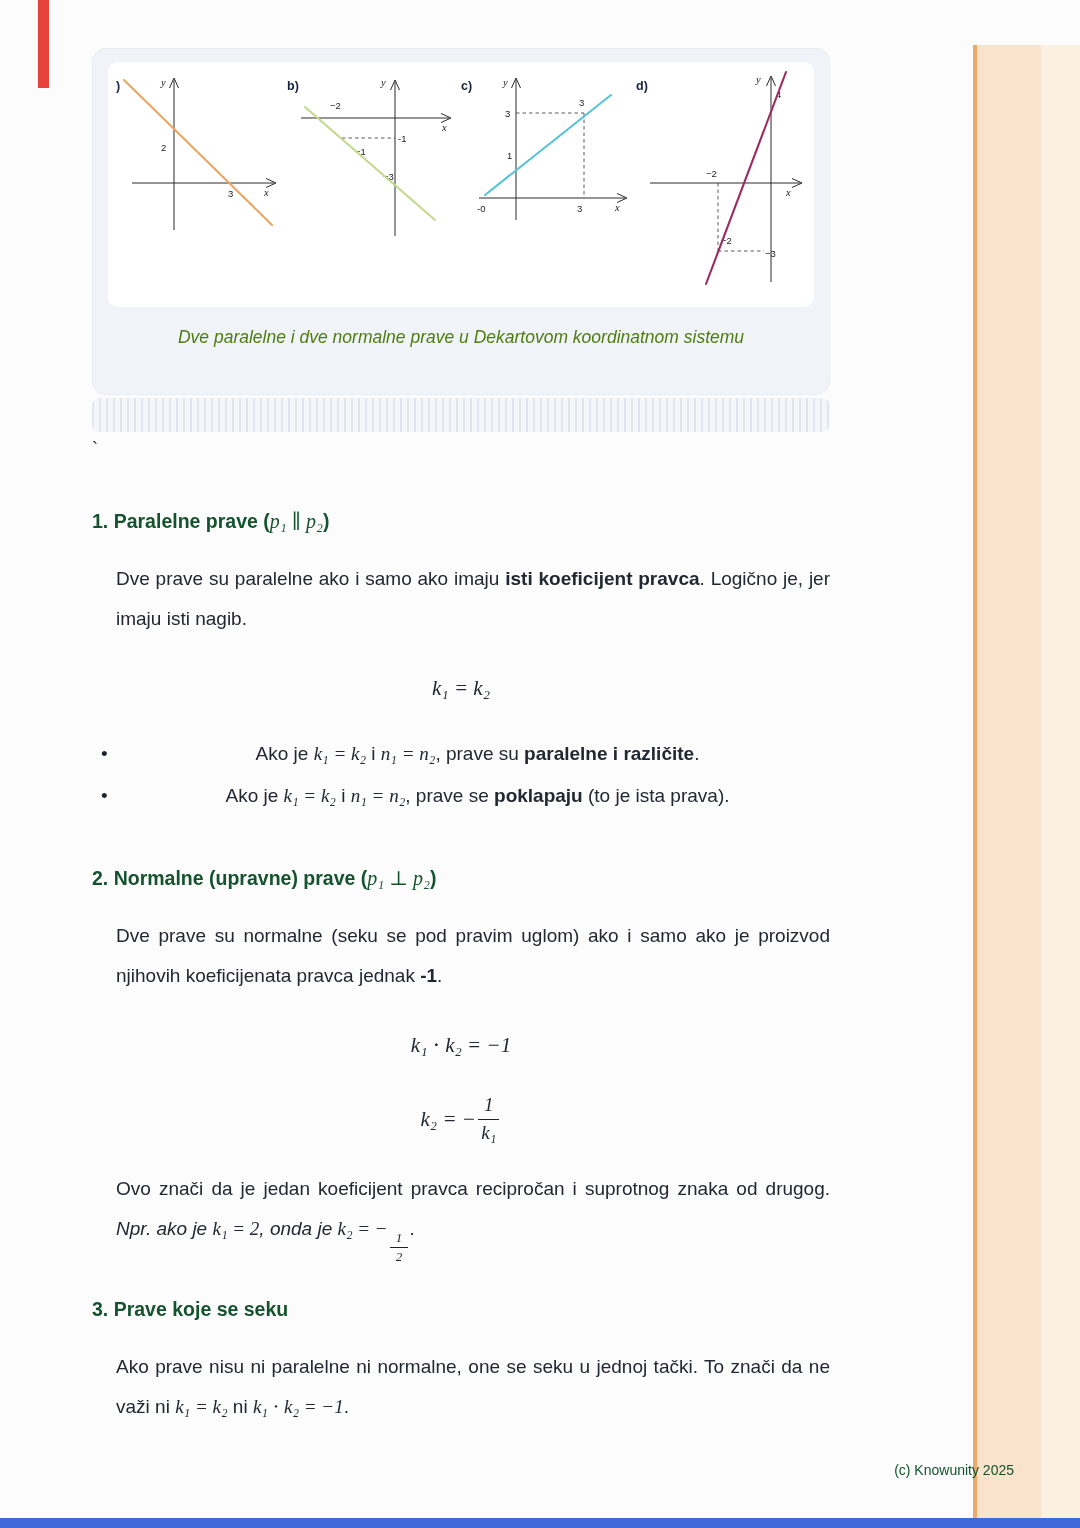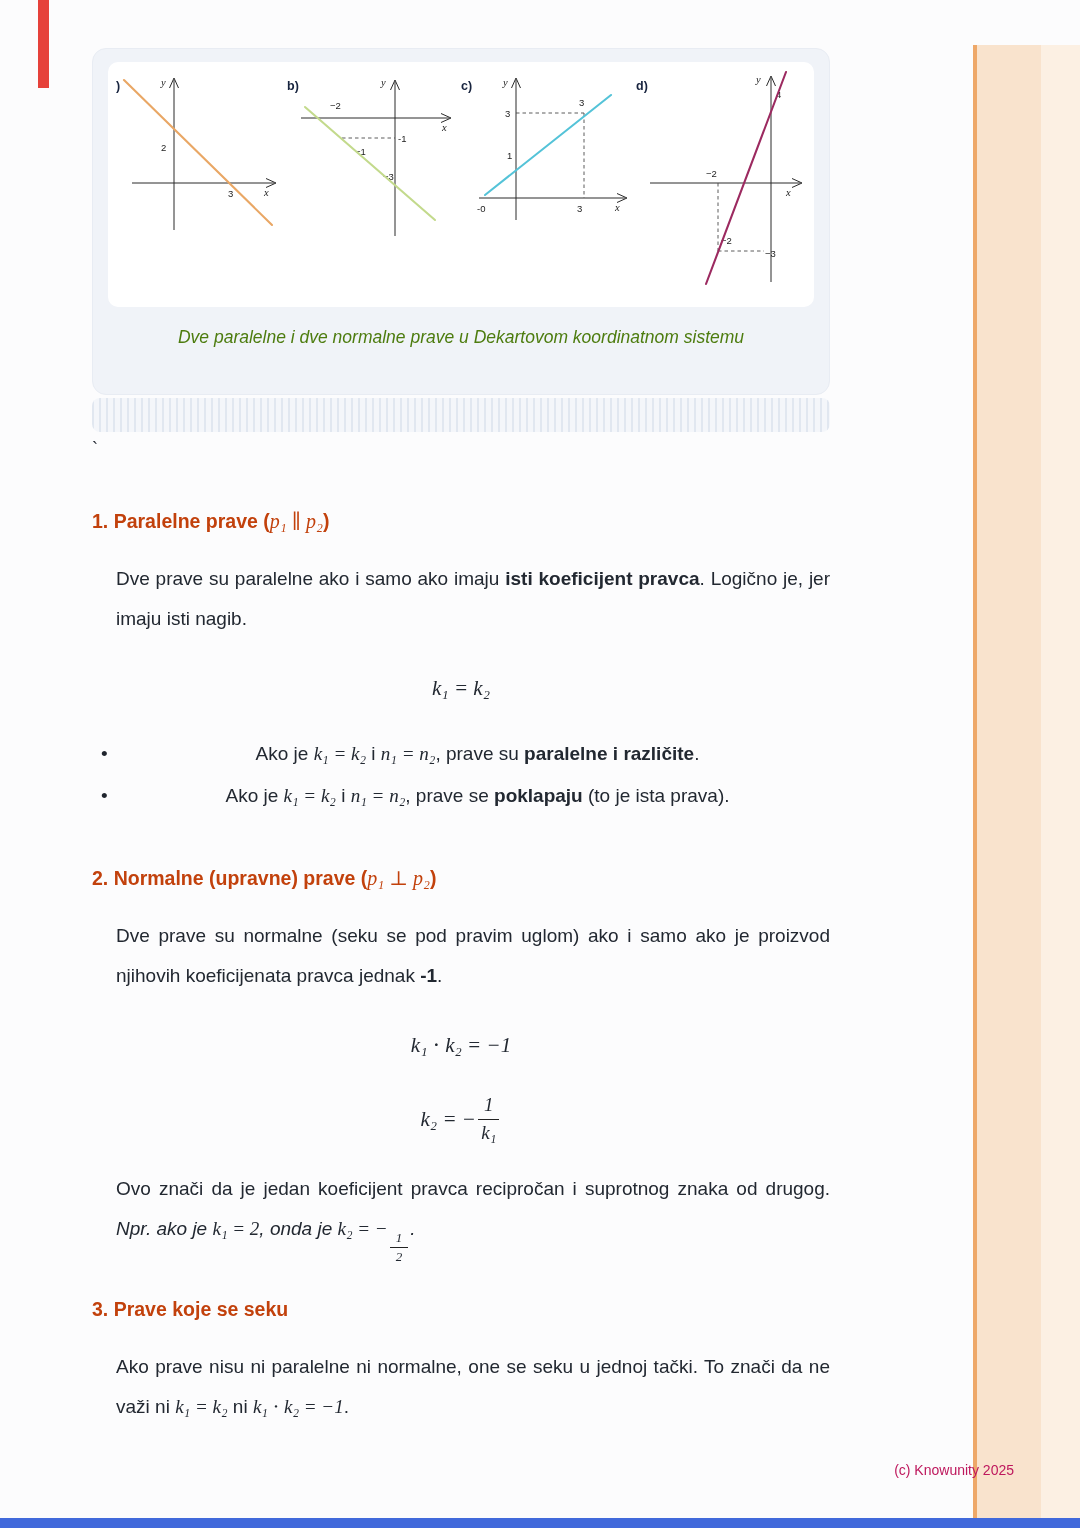--- a/index.html
+++ b/index.html
@@ -25,39 +25,39 @@
     margin:13px 15px 0; height:245px; background:#ffffff; border-radius:10px;
     display:flex; justify-content:space-between; padding:6px 6px 0 2px;
   }
   .caption { margin-top:20px; text-align:center; font-style:italic; font-size:17.5px; color:#4d7c0f; }
   .stripes {
     position:absolute; left:92px; top:398px; width:738px; height:34px; border-radius:8px;
     background:repeating-linear-gradient(90deg,#e1e7f0 0 2px,#f4f6fa 2px 7px);
   }
   .content { position:absolute; left:92px; top:432px; width:738px; }
   .backtick { margin-top:6px; font-size:18px; line-height:22px; color:#2a2f38; }
-  .hd { font-size:19.5px; font-weight:700; line-height:27px; color:#c2410c; }
+  .hd { font-size:19.5px; font-weight:700; line-height:27px; color:#14532d; }
   .hd1 { margin-top:48px; }
   .hd2 { margin-top:48px; }
   .hd3 { margin-top:32px; }
   .hd .m { font-weight:400; font-size:20px; }
   p.body { margin-top:24px; font-size:19px; line-height:40px; text-align:justify;margin-left:24px; }
   .m { font-family:"Liberation Serif","DejaVu Serif",serif; font-style:italic; }
   .em { font-style:italic; }
   b { font-weight:700; }
   .formula { text-align:center; font-size:21px; margin-top:34px; line-height:30px; }
   .fx { display:flex; justify-content:center; align-items:center; }
   ul.blist { list-style:none; margin-top:30px;text-align:center; }
   ul.blist li { position:relative; padding-left:33px; font-size:19px; line-height:42px; }
   ul.blist li::before { content:"\2022"; position:absolute; left:9px; top:0; font-size:19px; color:#1f242d; }
   .frac { display:inline-flex; flex-direction:column; align-items:center; line-height:1.2; font-size:19px; margin:0 2px; vertical-align:middle; }
   .frac .fnum { border-bottom:1.5px solid #222; padding:0 6px 2px; }
   .frac .fden { padding-top:2px; }
   .frac-sm { font-size:13px; line-height:1.1; vertical-align:-7px; margin-left:2px; }
-  .watermark { position:absolute; top:1462px; right:66px; font-size:14px; color:#be185d; z-index:5; }
+  .watermark { position:absolute; top:1462px; right:66px; font-size:14px; color:#14532d; z-index:5; }
   .graph text { font-size:9.5px; fill:#222; }
   .graph .glabel { font-size:12.5px; font-weight:700; fill:#17233e; }
   .graph .alabel { font-size:10.5px; font-style:italic; font-family:"Liberation Serif","DejaVu Serif",serif; }
   .axis, .arrow { stroke:#2b2b2b; stroke-width:1; fill:none; }
   .dash { stroke:#4a4a4a; stroke-width:0.9; stroke-dasharray:3.5 3; fill:none; }
   .fline { stroke-width:2.1; fill:none; stroke-linecap:round; }
 </style>
 </head>
 <body>
 

